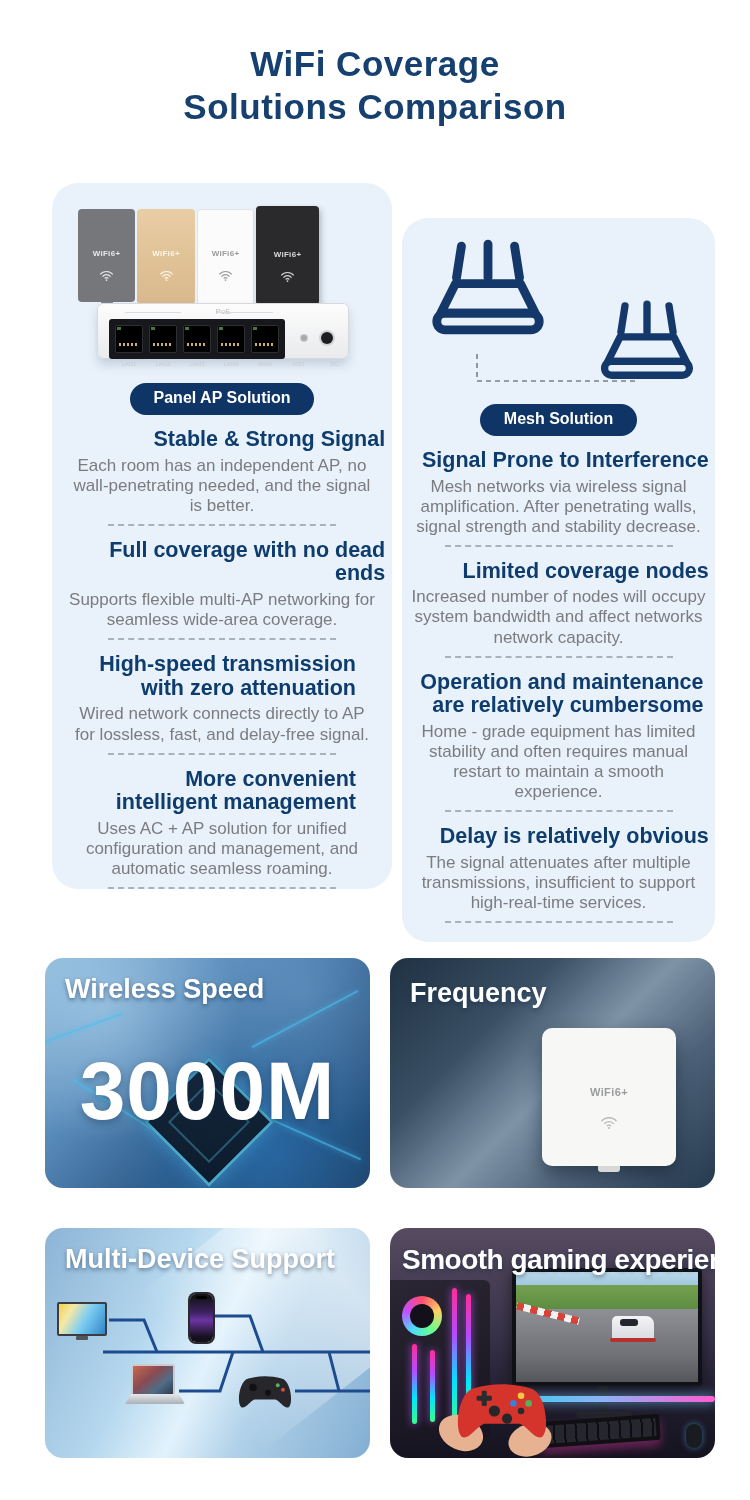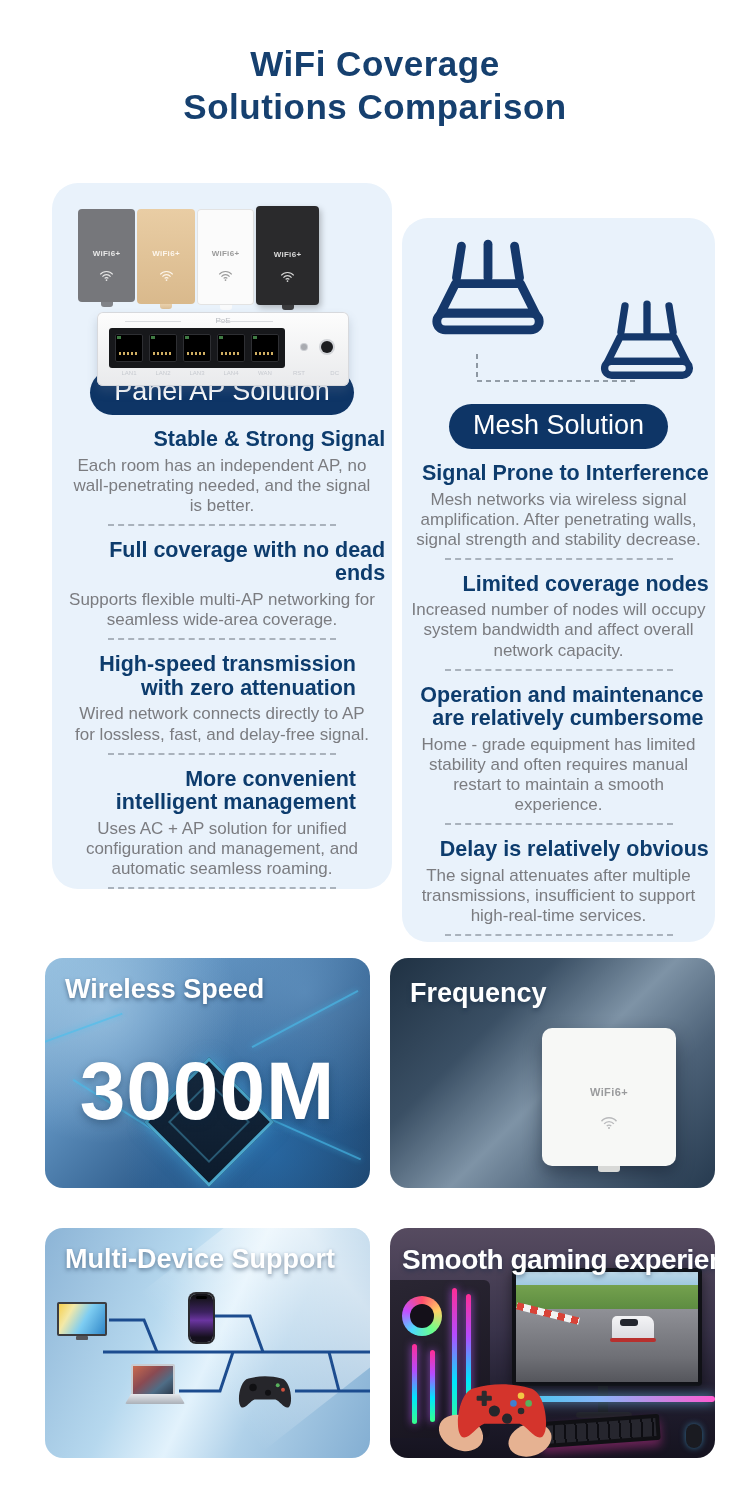--- a/index.html
+++ b/index.html
@@ -10,43 +10,43 @@
   
   .title { position:absolute; top:42px; left:0; width:100%; text-align:center;
            font-weight:800; font-size:35px; line-height:1.24; color:#16406f; letter-spacing:.5px; }
 
   
   .card { position:absolute; background:#e9f2fb; border-radius:26px; display:flex;
           flex-direction:column; align-items:center; overflow:hidden; }
   .card-left  { left:52px;  top:183px; width:340px; height:706px; }
   .card-right { left:402px; top:218px; width:313px; height:724px; }
 
-  .badge { background:#0e3566; color:#ffffff; font-weight:400; font-size:27px;
+  .badge { background:#0e3566; color:#ffffff; font-weight:700; font-size:16px;
            padding:6px 24px 8px; border-radius:24px; white-space:nowrap; }
 
   .sec { text-align:center; margin-top:9px; width:96%; }
   .sec h3 { color:#0d3c6d; font-size:21.5px; font-weight:700; line-height:1.1; margin:4px auto 4px;text-align:right; }
   .sec p  { color:#7b7c80; font-size:17px; line-height:1.18; margin:0 auto; max-width:306px; }
   .dash   { border-top:2px dashed #a9b2bc; width:228px; margin:8px auto 0; }
 
   
   .ap-visual { position:relative; width:100%; height:206px; }
   .panel { position:absolute; border-radius:4px; display:flex; flex-direction:column; align-items:center; }
   .panel .panel-logo { font-size:8px; font-weight:700; letter-spacing:.3px; margin-top:40px; }
   .panel .wifi { width:15px; margin-top:12px; }
   .panel .tab { position:absolute; bottom:-5px; width:12px; height:5px; background:inherit; border-radius:0 0 3px 3px; opacity:.9; }
   .panel-gray  { left:26px;  top:26px; width:57px; height:93px; background:#76777b; color:#e8e8e8; z-index:1; }
   .panel-gold  { left:85px;  top:26px; width:58px; height:95px; background:linear-gradient(180deg,#e9cda4,#d9b98c); color:#fdf6ec; z-index:2; }
   .panel-white { left:145px; top:26px; width:57px; height:96px; background:#fbfbfb; color:#9a9a9a; box-shadow:0 0 0 1px #e3e3e3 inset; z-index:3; }
   .panel-black { left:204px; top:23px; width:63px; height:99px; background:#2a2a2c; color:#d9d9d9; z-index:4; box-shadow:2px 3px 6px rgba(0,0,0,.25); }
   .panel-black .panel-logo { margin-top:44px; }
 
-  .switch { position:absolute; left:45px; top:120px; width:252px; height:74px; z-index:5;
+  .switch { position:absolute; left:45px; top:120px; width:252px; height:56px; z-index:5;
             background:linear-gradient(180deg,#fdfdfd,#e9eaec); border-radius:6px;
-            box-shadow:0 6px 10px rgba(90,110,140,.25), 0 0 0 1px #d7d9dd inset;margin-top:9px; }
+            box-shadow:0 6px 10px rgba(90,110,140,.25), 0 0 0 1px #d7d9dd inset; }
   .switch .poe-label { position:absolute; top:4px; width:100%; text-align:center; font-size:8px; color:#b9bcc1; }
   .switch .poe-label::before, .switch .poe-label::after {
       content:""; position:absolute; top:5px; width:56px; height:1px; background:#d9dbdf; }
   .switch .poe-label::before { left:28px; } .switch .poe-label::after { right:76px; }
   .ports { position:absolute; left:12px; top:16px; width:176px; height:40px; background:#17181b;
            border-radius:3px; display:flex; align-items:center; justify-content:space-evenly; }
   .port { position:relative; width:28px; height:28px; background:#000; border-radius:2px;
           box-shadow:0 0 0 1px #2e2f33 inset; }
   .port::before { content:""; position:absolute; left:4px; top:18px; width:20px; height:3px;
           background:repeating-linear-gradient(90deg,#cfae62 0 2px,#000 2px 4px); }
@@ -280,21 +280,21 @@
       <span>Mesh Solution</span>
     </div>
 
     <div class="sec">
       <h3>Signal Prone to Interference</h3>
       <p style="max-width:310px;">Mesh networks via wireless signal amplification. After penetrating walls, signal strength and stability decrease.</p>
       <div class="dash"></div>
     </div>
     <div class="sec">
       <h3>Limited coverage nodes</h3>
-      <p>Increased number of nodes will occupy system bandwidth and affect overall network capacity.</p>
+      <p>Increased number of nodes will occupy system bandwidth and affect networks network capacity.</p>
       <div class="dash"></div>
     </div>
     <div class="sec">
       <h3 style="max-width:290px;">Operation and maintenance are relatively cumbersome</h3>
       <p style="max-width:280px;">Home - grade equipment has limited stability and often requires manual restart to maintain a smooth experience.</p>
       <div class="dash"></div>
     </div>
     <div class="sec">
       <h3>Delay is relatively obvious</h3>
       <p>The signal attenuates after multiple transmissions, insufficient to support high-real-time services.</p>

